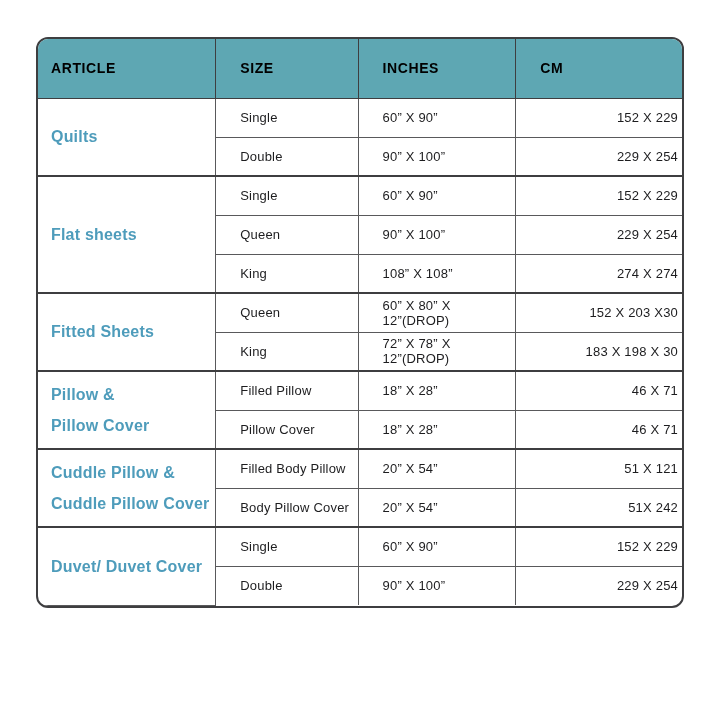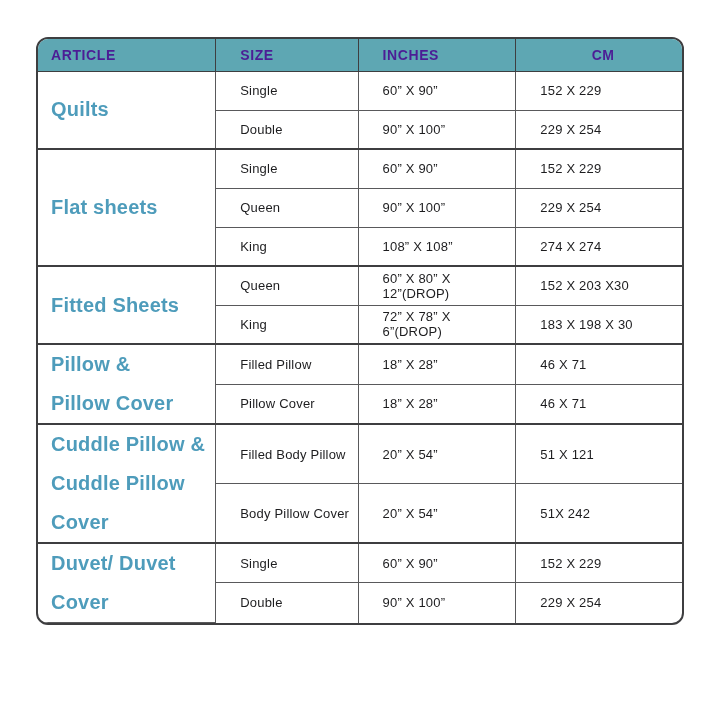--- a/index.html
+++ b/index.html
@@ -44,54 +44,54 @@
     border-collapse: collapse;
     table-layout: fixed;
   }
   col.c-article { width: 27.6%; }
   col.c-size    { width: 22.1%; }
   col.c-inches  { width: 24.5%; }
   col.c-cm      { width: 25.8%; }
 
   .size-chart th {
     background: var(--header_bg);
-    color: #4c1d95;
+    color: #000000;
     font-size: 14px;
     font-weight: 700;
     letter-spacing: 0.6px;
     text-align: left;
-    height: 32px;
+    height: 59px;
     padding: 0 16px 0 24px;
     border: 1px solid var(--border_color);
     border-top: 0;
   }
   .size-chart th.h-article { padding-left: 13px; border-left: 0; }
-  .size-chart th.h-cm { border-right: 0; text-align: center; }
+  .size-chart th.h-cm { border-right: 0; }
 
   .size-chart td {
     height: 39px;
     border: 1px solid var(--border_light);
     font-size: 13px;
     font-weight: 400;
     vertical-align: middle;
     padding: 0 4px 0 24px;
     letter-spacing: 0.2px;
     color: var(--text_color);
   }
   .size-chart td.article-cell {
     border-left: 0;
     padding-left: 13px;
     color: var(--article_color);
     font-weight: 700;
-    font-size: 20px;
+    font-size: 16px;
     white-space: pre-line;
     line-height: 1.95;
     letter-spacing: 0.2px;
   }
-  .size-chart td.cm-cell { border-right: 0; }
+  .size-chart td.cm-cell { border-right: 0; text-align: right; }
   .size-chart tr.group-start td { border-top: 2px solid var(--border_color); }
   .size-chart thead tr th { border-bottom: 1px solid var(--border_color); }
   .size-chart tbody tr:first-child td { border-top: 0; }
   .size-chart tbody tr:last-child td { border-bottom: 0; }
 </style>
 </head>
 <body>
 
 <div class="page">
 
@@ -144,21 +144,21 @@
         </tr>
 
         <tr class="group-start">
           <td class="article-cell" rowspan="2">Fitted Sheets</td>
           <td class="size-cell">Queen</td>
           <td class="inches-cell">60” X 80” X 12”(DROP)</td>
           <td class="cm-cell">152 X 203 X30</td>
         </tr>
         <tr>
           <td class="size-cell">King</td>
-          <td class="inches-cell">72” X 78” X 6”(DROP)</td>
+          <td class="inches-cell">72” X 78” X 12”(DROP)</td>
           <td class="cm-cell">183 X 198 X 30</td>
         </tr>
 
         <tr class="group-start">
           <td class="article-cell" rowspan="2">Pillow &amp;
 Pillow Cover</td>
           <td class="size-cell">Filled Pillow</td>
           <td class="inches-cell">18” X 28”</td>
           <td class="cm-cell">46 X 71</td>
         </tr>

